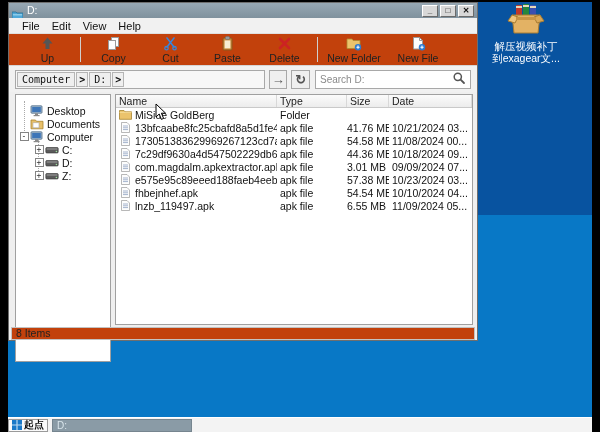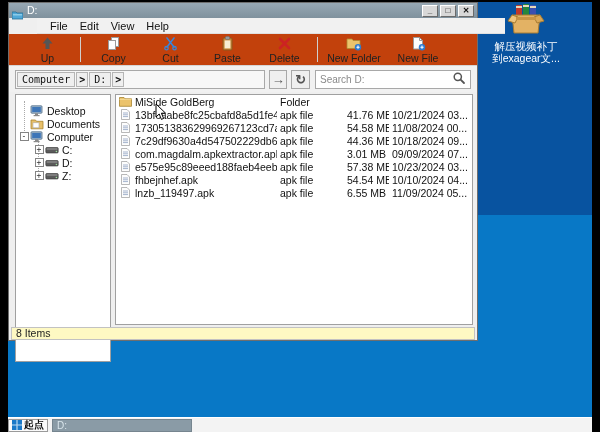--- a/index.html
+++ b/index.html
@@ -20,21 +20,21 @@
   .window { position:absolute; left:0; top:0; width:470px; height:339px; background:#EFEFEF;
     border:1px solid #6E6E6E; }
   .titlebar { position:absolute; left:0; top:0; width:100%; height:15px;
     background:linear-gradient(#97A8B4,#7F919D); display:flex; align-items:center; padding:0 3px; }
   .titlebar .wicon { width:11px; height:10px; margin-right:4px; flex:none; }
   .titlebar .wtitle { color:#FFF; font-size:10.5px; flex:1; line-height:15px; }
   .wbtn { width:16px; height:12px; margin-left:2px; background:#D8D8D8; flex:none;
     border:1px solid; border-color:#FFF #6A6A6A #6A6A6A #FFF; font-size:8px; line-height:10px;
     text-align:center; color:#111; font-weight:bold; }
   .menubar { position:absolute; left:0; top:15px; width:100%; height:16px; background:#F1F1F1;
-    display:flex; align-items:center; padding-left:7px; border-bottom:1px solid #E0E0E0;margin-left:28px; }
+    display:flex; align-items:center; padding-left:7px; border-bottom:1px solid #E0E0E0; }
   .menuitem { font-size:11px; color:#111; padding:0 6px; line-height:16px; }
 
   .toolbar { position:absolute; left:0; top:31px; width:100%; height:32px; background:#c2410c;
     display:flex; align-items:stretch; padding-left:10px; border-bottom:1px solid #D5D5D5; }
   .tbtn { width:57px; display:flex; flex-direction:column; align-items:center; justify-content:center; }
   .tbtn.wide { width:64px; }
   .ticon { height:16px; display:flex; align-items:center; justify-content:center; }
   .tlabel { font-size:10.5px; color:#222; margin-top:1px; }
   .tsep { width:1px; background:#CFCFCF; margin:3px 4px; }
 
@@ -73,21 +73,21 @@
     border-bottom:1px solid #C9C9C9; }
   .hcell { font-size:10.5px; color:#222; padding-left:3px; line-height:12px; border-right:1px solid #D8D8D8; }
   .lrow { display:flex; height:13px; align-items:center; }
   .lcell { font-size:10.5px; color:#111; padding-left:3px; white-space:nowrap; overflow:hidden; }
   .cname { width:161px; display:flex; align-items:center; }
   .ctype { width:70px; }
   .csize { width:42px; text-align:center; padding-right:3px; padding-left:0; }
   .cdate { width:83px; }
   .ficn { width:14px; height:11px; flex:none; margin-right:2px; }
 
-  .statusbar { position:absolute; left:2px; top:324px; width:464px; height:13px; background:#fef9c3;
+  .statusbar { position:absolute; left:2px; top:324px; width:464px; height:13px; background:#c2410c;
     border:1px solid #C2C2C2; font-size:10.5px; color:#222; line-height:11px; padding-left:4px; }
 
   
   .startbtn { height:13px; background:#FAFAFA; border:1px solid #9A9A9A;
     display:flex; align-items:center; padding:0 3px; }
   .startbtn .slbl { font-size:10px; font-weight:bold; color:#111; margin-left:2px; }
   .taskbtn { width:140px; height:13px; margin-left:4px; background:#8A9BA6; border:1px solid #76858F;
     font-size:10px; color:#D9E5EB; line-height:11px; padding-left:4px; }
 
   .cursor { position:absolute; left:147px; top:101px; width:12px; height:18px; z-index:50; }
@@ -310,20 +310,26 @@
                   <rect x="0.8" y="3.5" width="12.4" height="5.5" rx="1" fill="#5A5A5A" stroke="#333" stroke-width="0.6"></rect>
                   <rect x="1.6" y="4.3" width="10.8" height="1.4" fill="#8C8C8C"></rect>
                   <circle cx="11.4" cy="7.5" r="0.8" fill="#9FE09F"></circle>
                 </svg>
               </span>
               <span>Z:</span>
             </div>
           </div>
 
           <div class="list">
+            <div class="lheader">
+              <span class="hcell cname">Name</span>
+              <span class="hcell ctype">Type</span>
+              <span class="hcell csize" style="text-align:left;padding-left:3px;">Size</span>
+              <span class="hcell cdate">Date</span>
+            </div>
 
             <div class="lrow">
               <span class="lcell cname">
                   <span class="ficn"><svg width="13" height="11" viewBox="0 0 13 11">
                       <path d="M0.5 1.5 h4.5 l1 1.3 H12.5 v7.5 H0.5 z" fill="#EBC36C" stroke="#A8842E" stroke-width="0.8"></path>
                       <path d="M0.5 3.4 H12.5" stroke="#F6DfA0" stroke-width="0.8"></path>
                     </svg></span>
                   <span>MiSide GoldBerg</span>
                 </span>
               <span class="lcell ctype">Folder</span>

